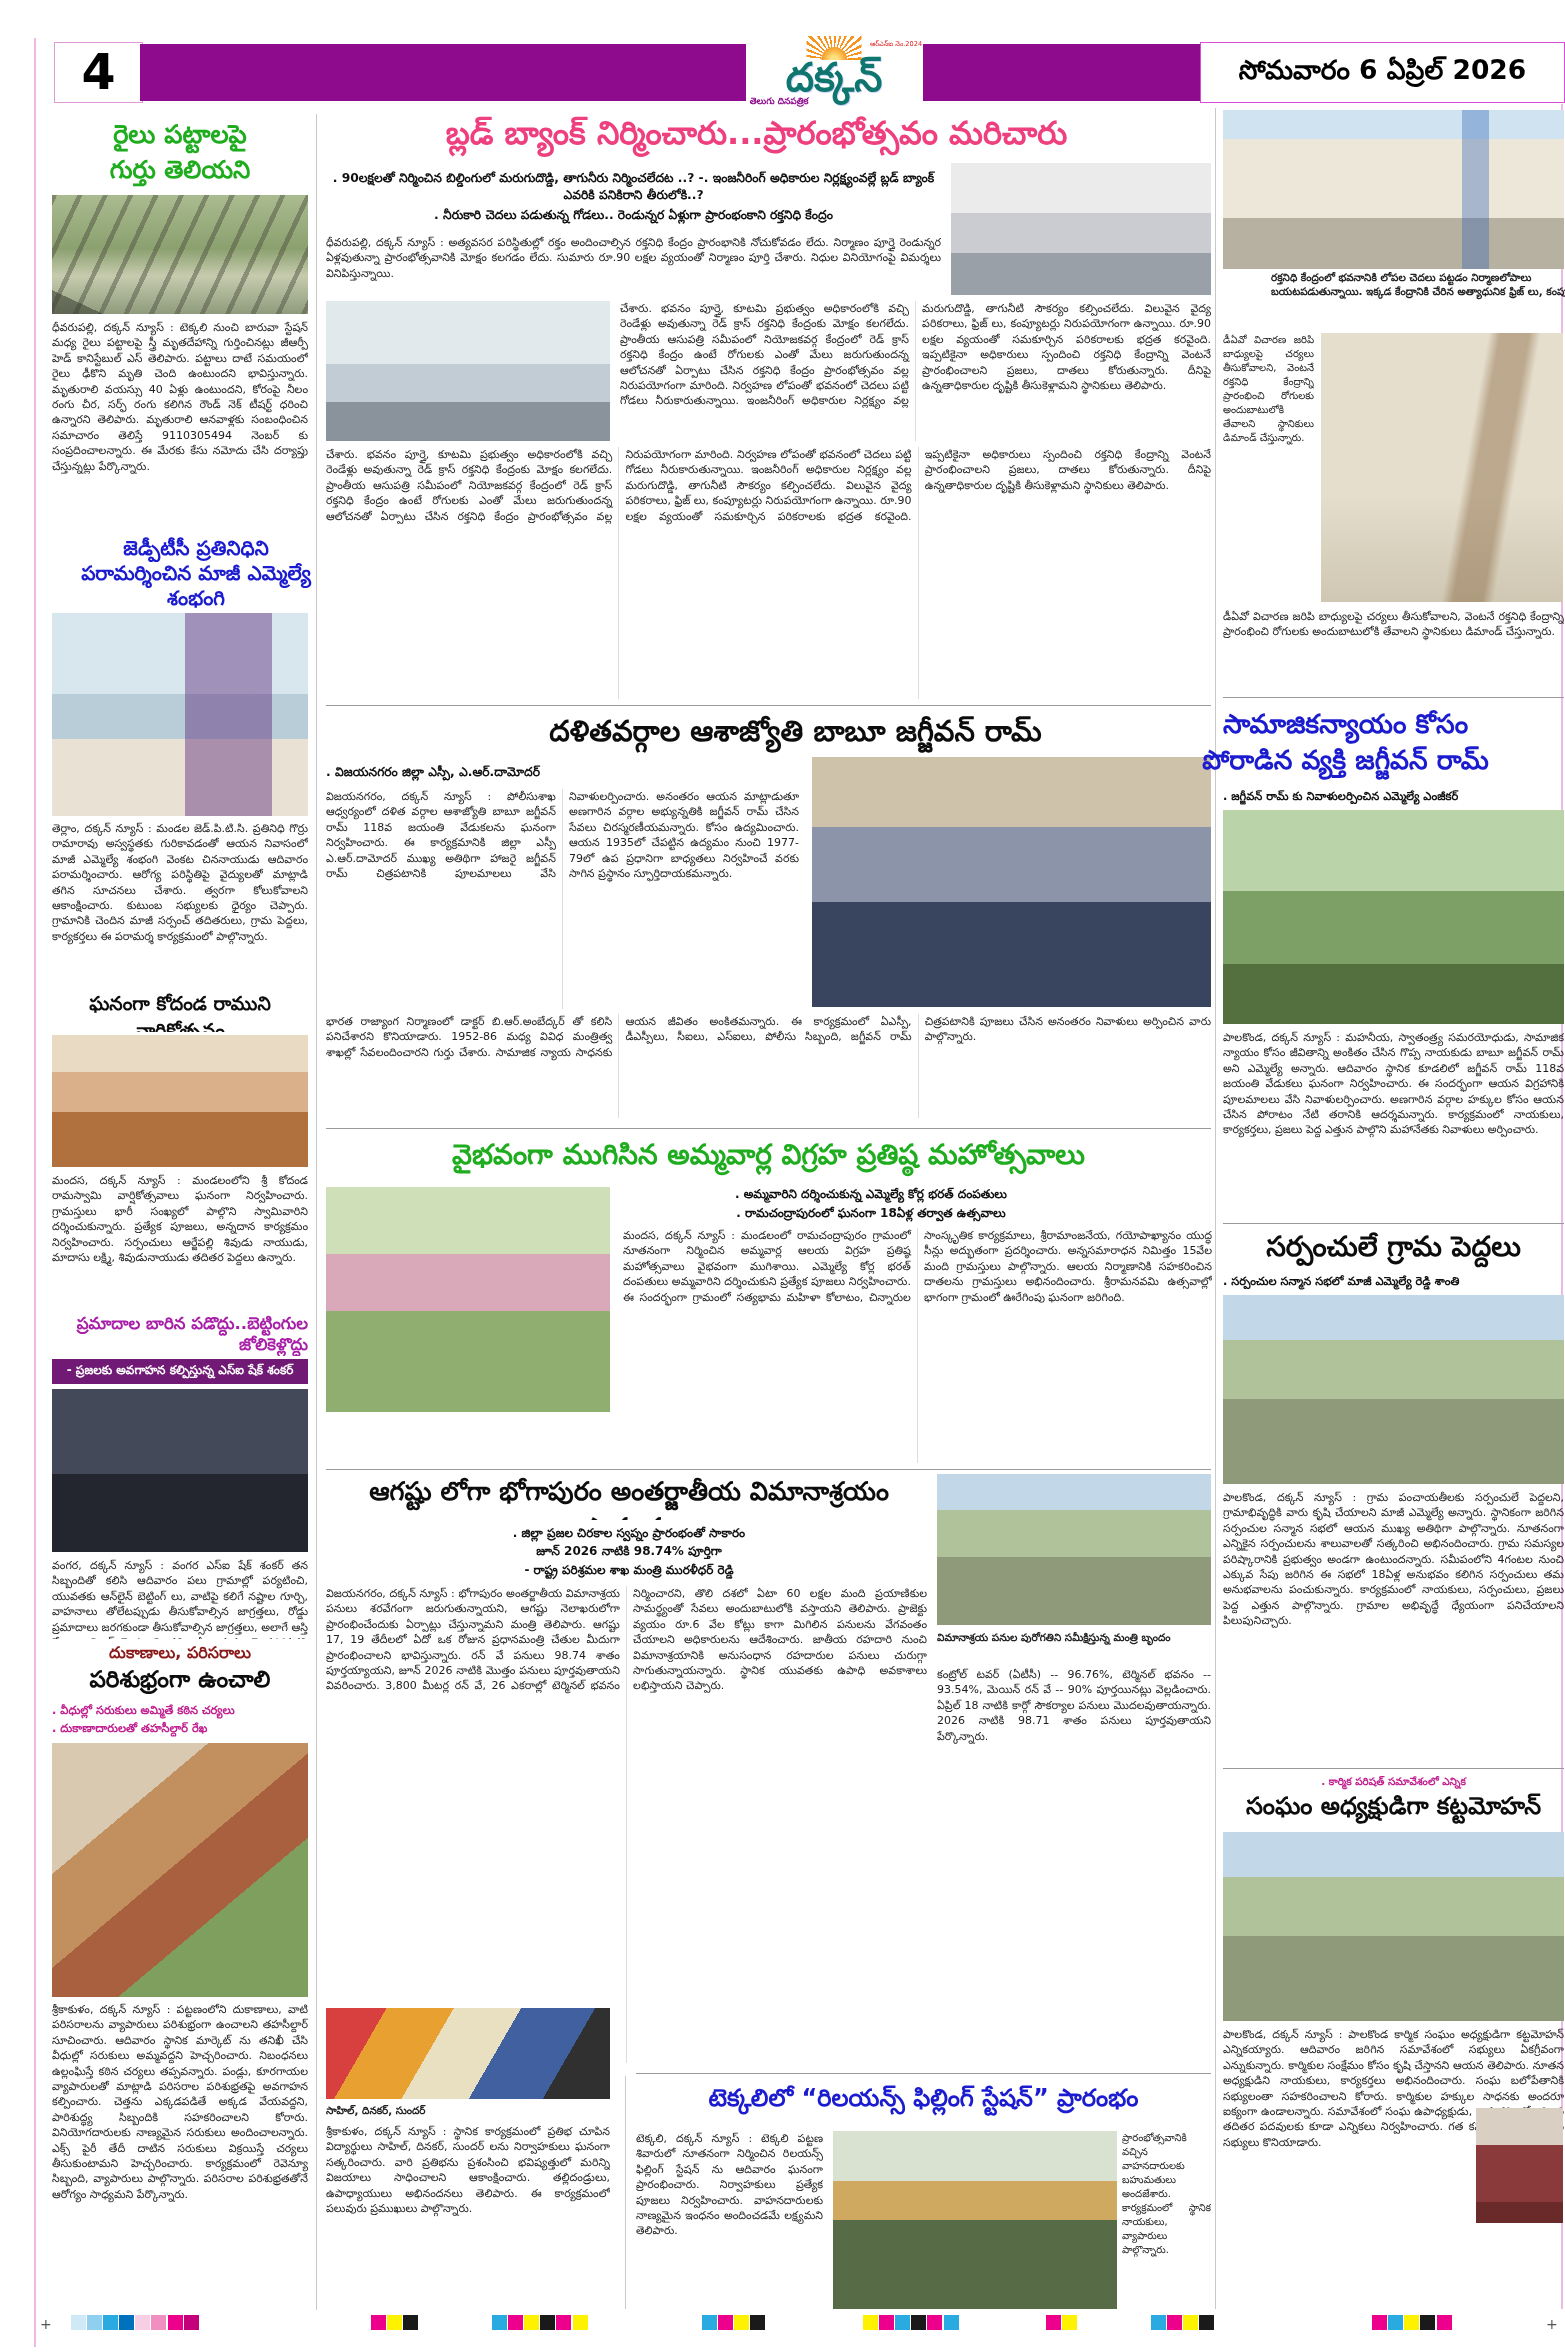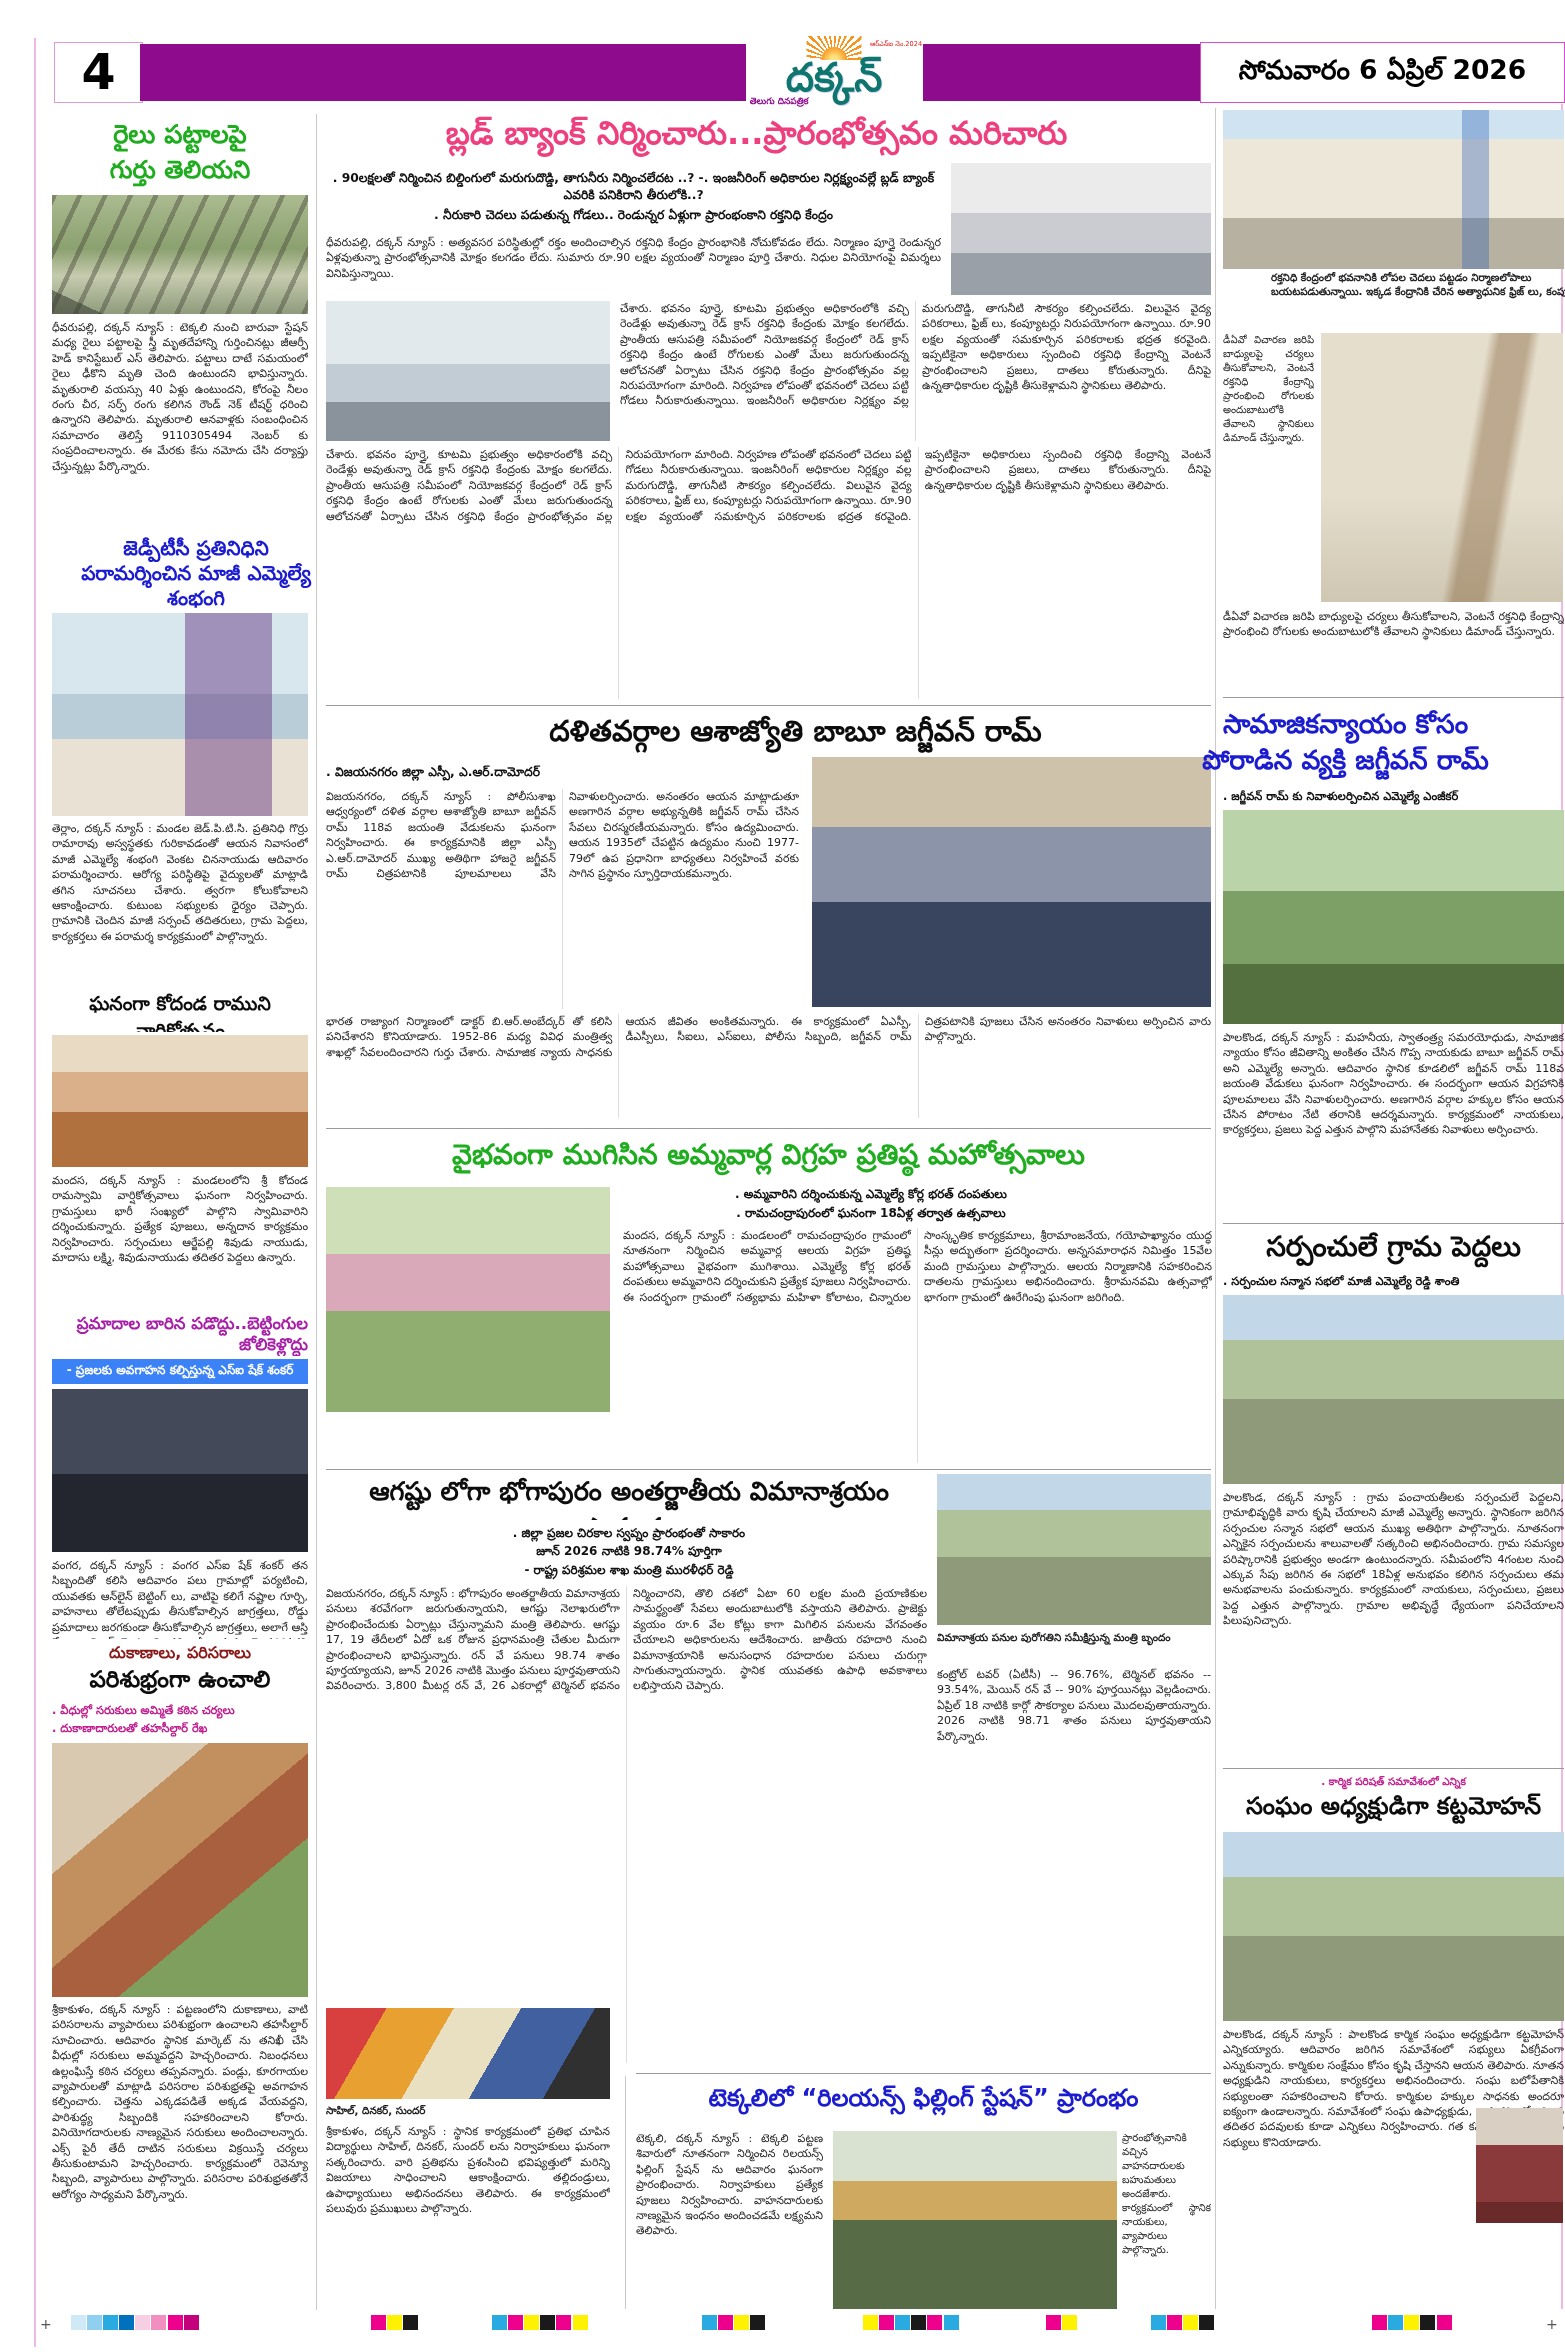--- a/index.html
+++ b/index.html
@@ -39,21 +39,21 @@
   .hl{position:absolute;font-weight:800;text-align:center;overflow:hidden;}
   .hl-green{color:#1fad1f;}
   .hl-pink{color:#ee3f7f;}
   .hl-blue{color:#1b1bd0;}
   .hl-black{color:#0d0d0d;}
   .hl-magenta{color:#a81fa8;text-align:right;}
   .hl-maroon{color:#8a1a1a;}
   .subhead{position:absolute;font-size:12.3px;font-weight:700;color:#111;text-align:center;overflow:hidden;}
   .byline{position:absolute;font-size:12px;font-weight:700;color:#111;overflow:hidden;}
   .byline-magenta{color:#c02090;}
-  .bluebar{position:absolute;background:#3b82f6;color:#fff;font-size:12px;font-weight:700;
+  .bluebar{position:absolute;background:#701a75;color:#fff;font-size:12px;font-weight:700;
            display:flex;align-items:center;justify-content:center;overflow:hidden;}
   
   .ph-rail{background:
      linear-gradient(25deg, rgba(55,58,48,.55) 0 10%, transparent 10%),
      repeating-linear-gradient(115deg, rgba(74,74,60,.45) 0 4.7px, transparent 4.7px 23px),
      linear-gradient(180deg,#aabb90 0%,#8ba06f 45%,#c6cbae 68%,#8f9b7c 100%);}
   .ph-indoor{background:
      linear-gradient(90deg, transparent 52%, rgba(92,42,122,.45) 52% 86%, transparent 86%),
      linear-gradient(180deg,#d8e6ee 0 40%,#b9cdd9 40% 62%,#e9e2d4 62%);}
   .ph-building{background:

